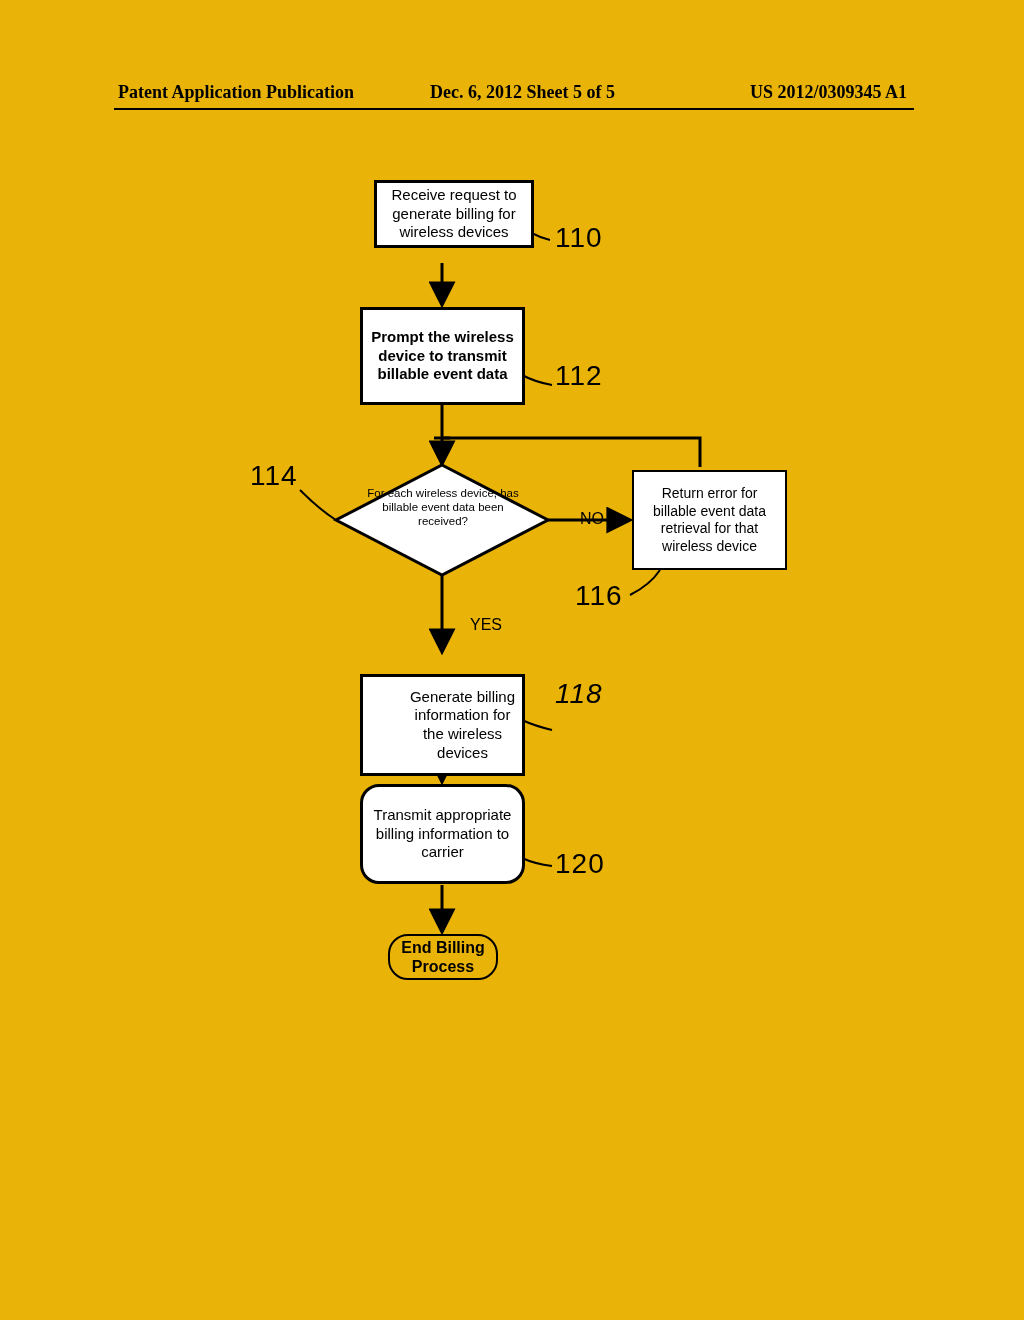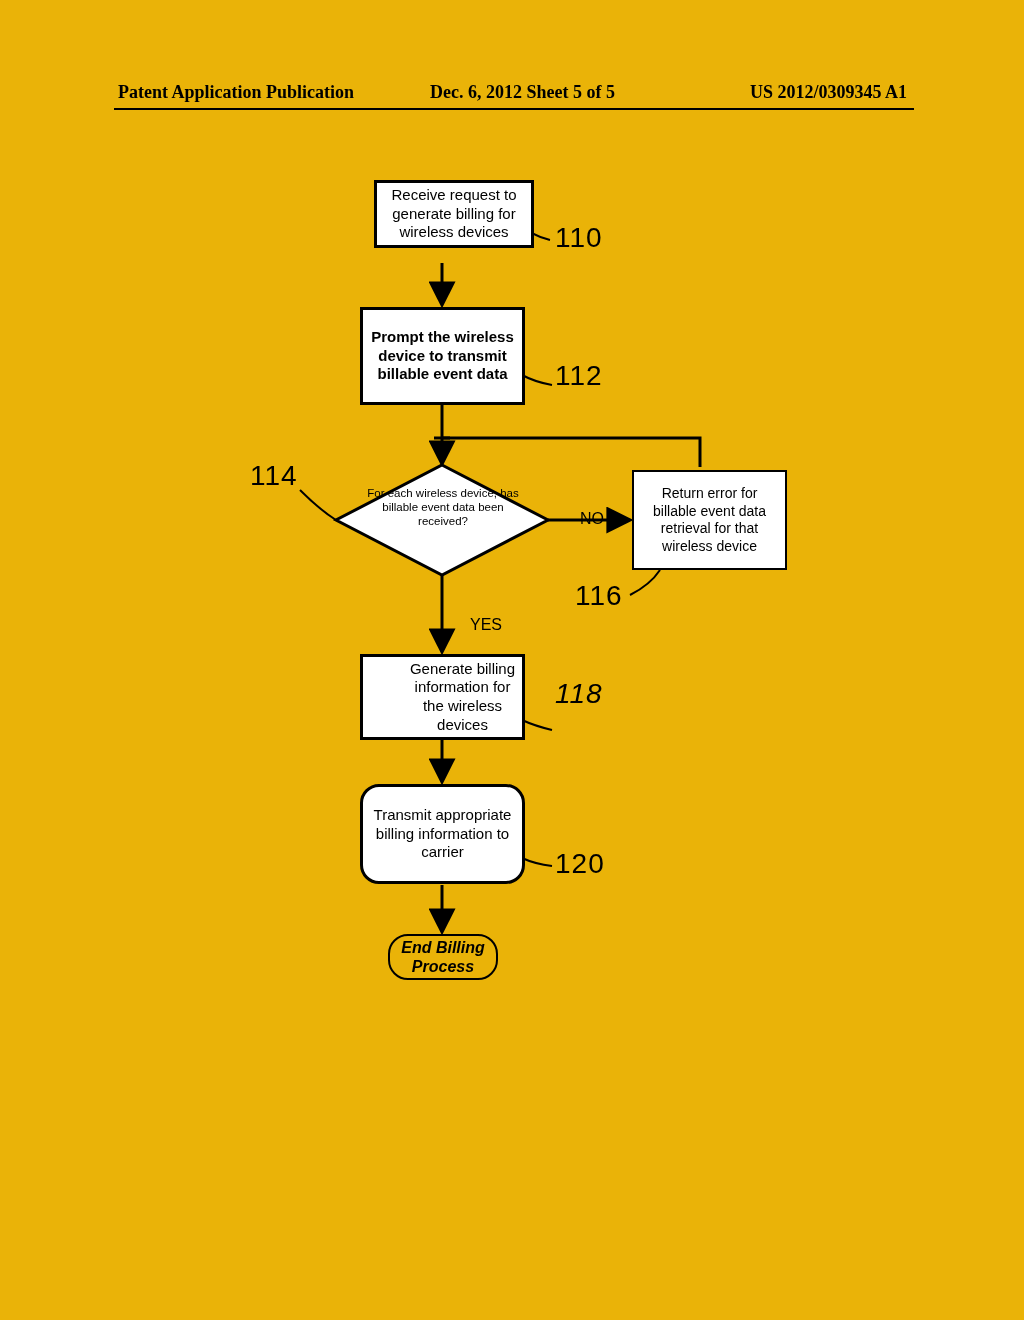--- a/index.html
+++ b/index.html
@@ -100,21 +100,20 @@
     font-family: Arial, Helvetica, sans-serif;
     font-size: 16px;
     font-weight: bold;
     text-align: center;
     display: flex;
     align-items: center;
     justify-content: center;
     line-height: 1.2;
     box-sizing: border-box;
     padding: 2px 10px;
-    font-style: italic;
   }
   .diamond-wrap {
     position: absolute;
     width: 190px;
     height: 110px;
   }
   .diamond-text {
     position: absolute;
     width: 170px;
     left: 10px;
@@ -192,21 +191,21 @@
     </div>
     <div class="refnum" style="left:250px; top:300px;">114</div>
     <div class="decision-label" style="left:580px; top:350px;">NO</div>
     <div class="decision-label" style="left:425px; top:456px;margin-left:45px;">YES</div>
 
     <div class="box" style="left:632px; top:310px; width:155px; height:100px; border-width:2.5px; font-size:14px;">
       <span>Return error for billable event data retrieval for that wireless device</span>
     </div>
     <div class="refnum" style="left:575px; top:420px;">116</div>
 
-    <div class="box" style="left:360px; top:494px; width:165px; height:86px;padding-left:46px;">
+    <div class="box" style="left:360px; top:514px; width:165px; height:102px;padding-left:46px;">
       <span>Generate billing information for the wireless devices</span>
     </div>
     <div class="refnum" style="left:555px; top:518px;font-style:italic;">118</div>
 
     <div class="box" style="left:360px; top:624px; width:165px; height:100px;border-radius:19px;">
       <span>Transmit appropriate billing information to carrier</span>
     </div>
     <div class="refnum" style="left:555px; top:688px;">120</div>
 
     <div class="terminator" style="left:388px; top:774px; width:110px; height:46px;">

